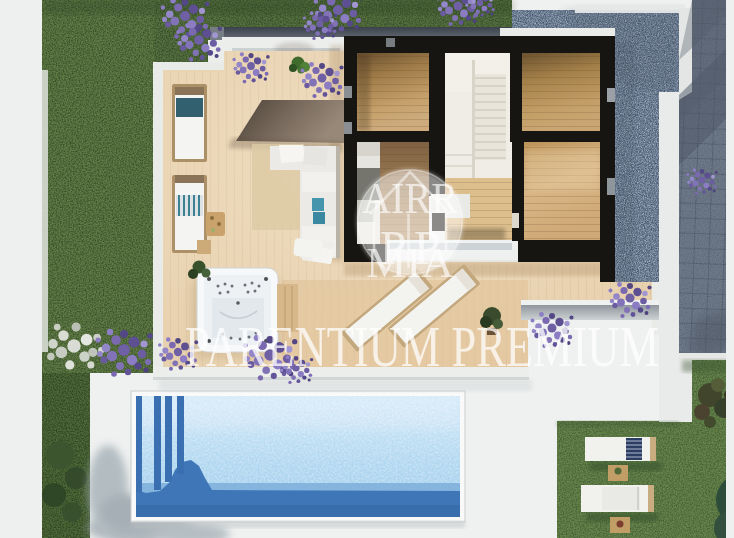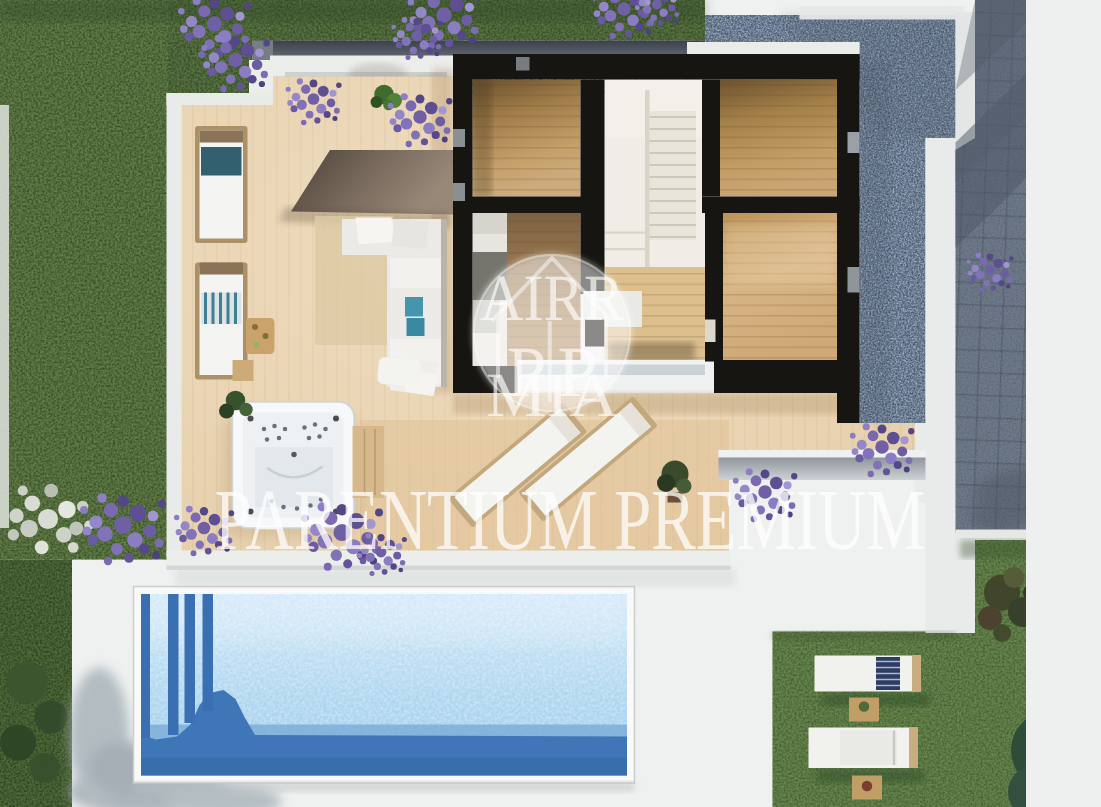--- a/index.html
+++ b/index.html
@@ -1,16 +1,16 @@
 <!DOCTYPE html>
 <html><head>
 <meta charset="utf-8">
 <style>
 html,body{margin:0;padding:0;background:#eef0ef;}
-#stage{width:684px;height:538px;position:relative;overflow:hidden;font-family:"Liberation Sans",sans-serif;}
+#stage{width:684px;height:538px;position:relative;overflow:hidden;font-family:"Liberation Sans",sans-serif;padding-left:42px;}
 </style>
 </head>
 <body>
 <div id="stage">
 <svg width="734" height="538" viewBox="0 0 734 538" xmlns="http://www.w3.org/2000/svg">
 <defs>
   <filter id="fGrassD" x="0%" y="0%" width="100%" height="100%" color-interpolation-filters="sRGB">
     <feTurbulence type="fractalNoise" baseFrequency="0.7" numOctaves="3" seed="7" result="n"></feTurbulence>
     <feColorMatrix in="n" type="matrix" values="0 0 0 0 0.13  0 0 0 0 0.21  0 0 0 0 0.09  0 0 0 2.2 -0.7"></feColorMatrix>
 

